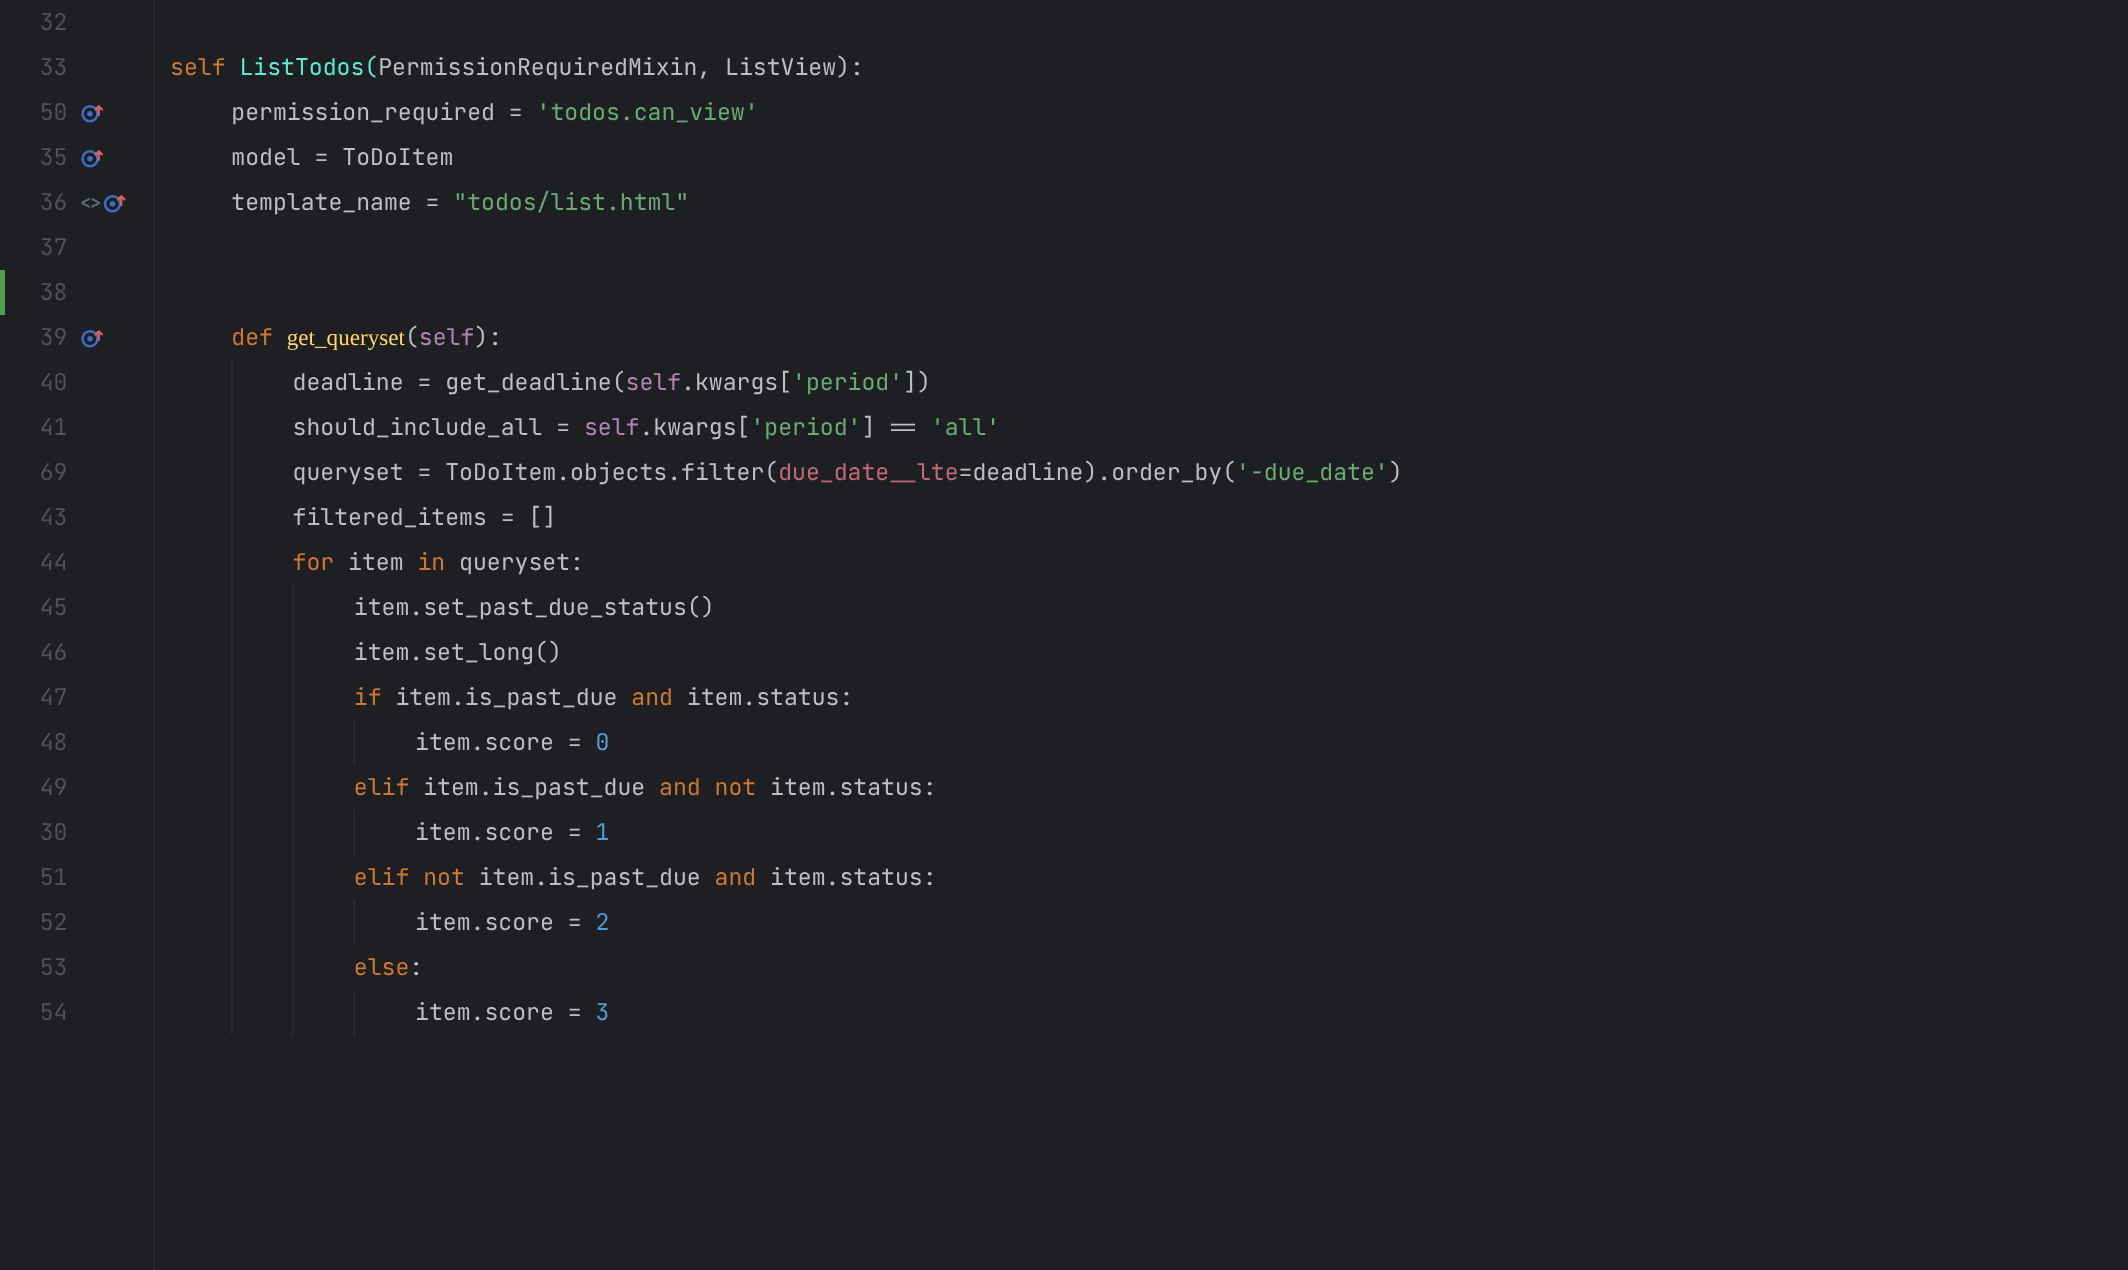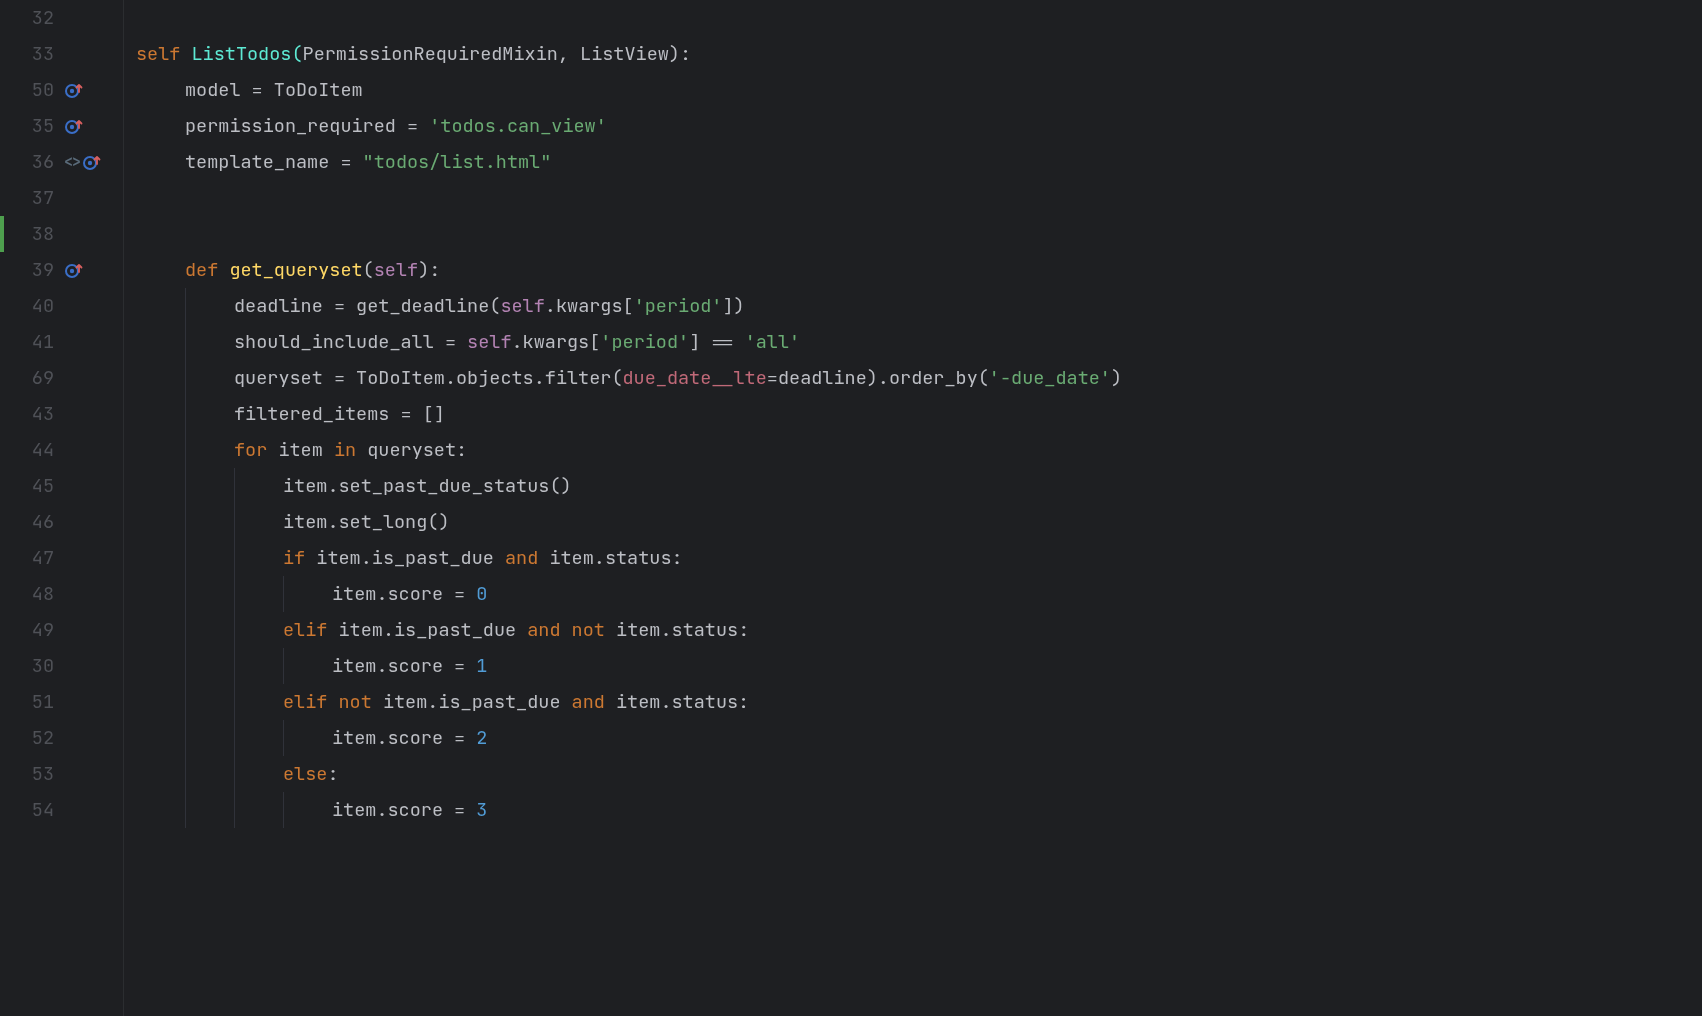--- a/index.html
+++ b/index.html
@@ -68,21 +68,21 @@
     position: relative;
   }
   .code-line {
     height: 36px;
     white-space: pre;
     display: flex;
     align-items: center;
   }
   
   .kw { color: #cc7832; }
-  .fn { color: #ffd866; }
+  .fn { color: #ffd866; font-family: Liberation Serif, serif; }
   .cls { color: #5eead4; }
   .str { color: #6aab73; }
   .cmt { color: #7a7e85; font-style: italic; }
   .self { color: #b383b3; }
   .param { color: #c06978; }
   .num { color: #519cd6; }
   .op { color: #bcbec4; }
   .id { color: #bcbec4; }
 </style>
 </head>
@@ -213,22 +213,22 @@
         <div class="gutter-icons"></div>
       </div>
       <div class="gutter-row">
         <div class="line-number">54</div>
         <div class="gutter-icons"></div>
       </div>
     </div>
   <div class="code-area" id="code">
       <div class="code-line"><span style="display: inline-flex; align-items: center; height: 36px;"></span><span></span></div>
       <div class="code-line"><span style="display: inline-flex; align-items: center; height: 36px;"></span><span><span class="kw">self </span><span class="cls">ListTodos(</span><span class="id">PermissionRequiredMixin</span><span class="op">, </span><span class="id">ListView</span><span class="op">):</span></span></div>
+      <div class="code-line"><span style="display: inline-flex; align-items: center; height: 36px;"><span style="display: inline-block; width: 49px; height: 36px;"></span></span><span><span class="id">permission_required </span><span class="op">= </span><span class="str">'todos.can_view'</span></span></div>
       <div class="code-line"><span style="display: inline-flex; align-items: center; height: 36px;"><span style="display: inline-block; width: 49px; height: 36px;"></span></span><span><span class="id">model </span><span class="op">= </span><span class="id">ToDoItem</span></span></div>
-      <div class="code-line"><span style="display: inline-flex; align-items: center; height: 36px;"><span style="display: inline-block; width: 49px; height: 36px;"></span></span><span><span class="id">permission_required </span><span class="op">= </span><span class="str">'todos.can_view'</span></span></div>
       <div class="code-line"><span style="display: inline-flex; align-items: center; height: 36px;"><span style="display: inline-block; width: 49px; height: 36px;"></span></span><span><span class="id">template_name </span><span class="op">= </span><span class="str">"todos/list.html"</span></span></div>
       <div class="code-line"><span style="display: inline-flex; align-items: center; height: 36px;"></span><span></span></div>
       <div class="code-line"><span style="display: inline-flex; align-items: center; height: 36px;"><span style="display: inline-block; width: 49px; height: 36px;"></span></span></div>
       <div class="code-line"><span style="display: inline-flex; align-items: center; height: 36px;"><span style="display: inline-block; width: 49px; height: 36px;"></span></span><span><span class="kw">def </span><span class="fn">get_queryset</span><span class="op">(</span><span class="self">self</span><span class="op">):</span></span></div>
       <div class="code-line"><span style="display: inline-flex; align-items: center; height: 36px;"><span style="display: inline-block; width: 49px; height: 36px;"></span><span style="display: inline-block; width: 49px; height: 36px; border-left: 1px solid rgb(48, 50, 58);"></span></span><span><span class="id">deadline </span><span class="op">= </span><span class="id">get_deadline(</span><span class="self">self</span><span class="op">.kwargs[</span><span class="str">'period'</span><span class="op">])</span></span></div>
       <div class="code-line"><span style="display: inline-flex; align-items: center; height: 36px;"><span style="display: inline-block; width: 49px; height: 36px;"></span><span style="display: inline-block; width: 49px; height: 36px; border-left: 1px solid rgb(48, 50, 58);"></span></span><span><span class="id">should_include_all </span><span class="op">= </span><span class="self">self</span><span class="op">.kwargs[</span><span class="str">'period'</span><span class="op">] == </span><span class="str">'all'</span></span></div>
       <div class="code-line"><span style="display: inline-flex; align-items: center; height: 36px;"><span style="display: inline-block; width: 49px; height: 36px;"></span><span style="display: inline-block; width: 49px; height: 36px; border-left: 1px solid rgb(48, 50, 58);"></span></span><span><span class="id">queryset </span><span class="op">= </span><span class="id">ToDoItem.objects.filter(</span><span class="param">due_date__lte</span><span class="op">=deadline).order_by(</span><span class="str">'-due_date'</span><span class="op">)</span></span></div>
       <div class="code-line"><span style="display: inline-flex; align-items: center; height: 36px;"><span style="display: inline-block; width: 49px; height: 36px;"></span><span style="display: inline-block; width: 49px; height: 36px; border-left: 1px solid rgb(48, 50, 58);"></span></span><span><span class="id">filtered_items </span><span class="op">= []</span></span></div>
       <div class="code-line"><span style="display: inline-flex; align-items: center; height: 36px;"><span style="display: inline-block; width: 49px; height: 36px;"></span><span style="display: inline-block; width: 49px; height: 36px; border-left: 1px solid rgb(48, 50, 58);"></span></span><span><span class="kw">for </span><span class="id">item </span><span class="kw">in </span><span class="id">queryset:</span></span></div>
       <div class="code-line"><span style="display: inline-flex; align-items: center; height: 36px;"><span style="display: inline-block; width: 49px; height: 36px;"></span><span style="display: inline-block; width: 49px; height: 36px; border-left: 1px solid rgb(48, 50, 58);"></span><span style="display: inline-block; width: 49px; height: 36px; border-left: 1px solid rgb(48, 50, 58);"></span></span><span><span class="id">item.set_past_due_status()</span></span></div>

